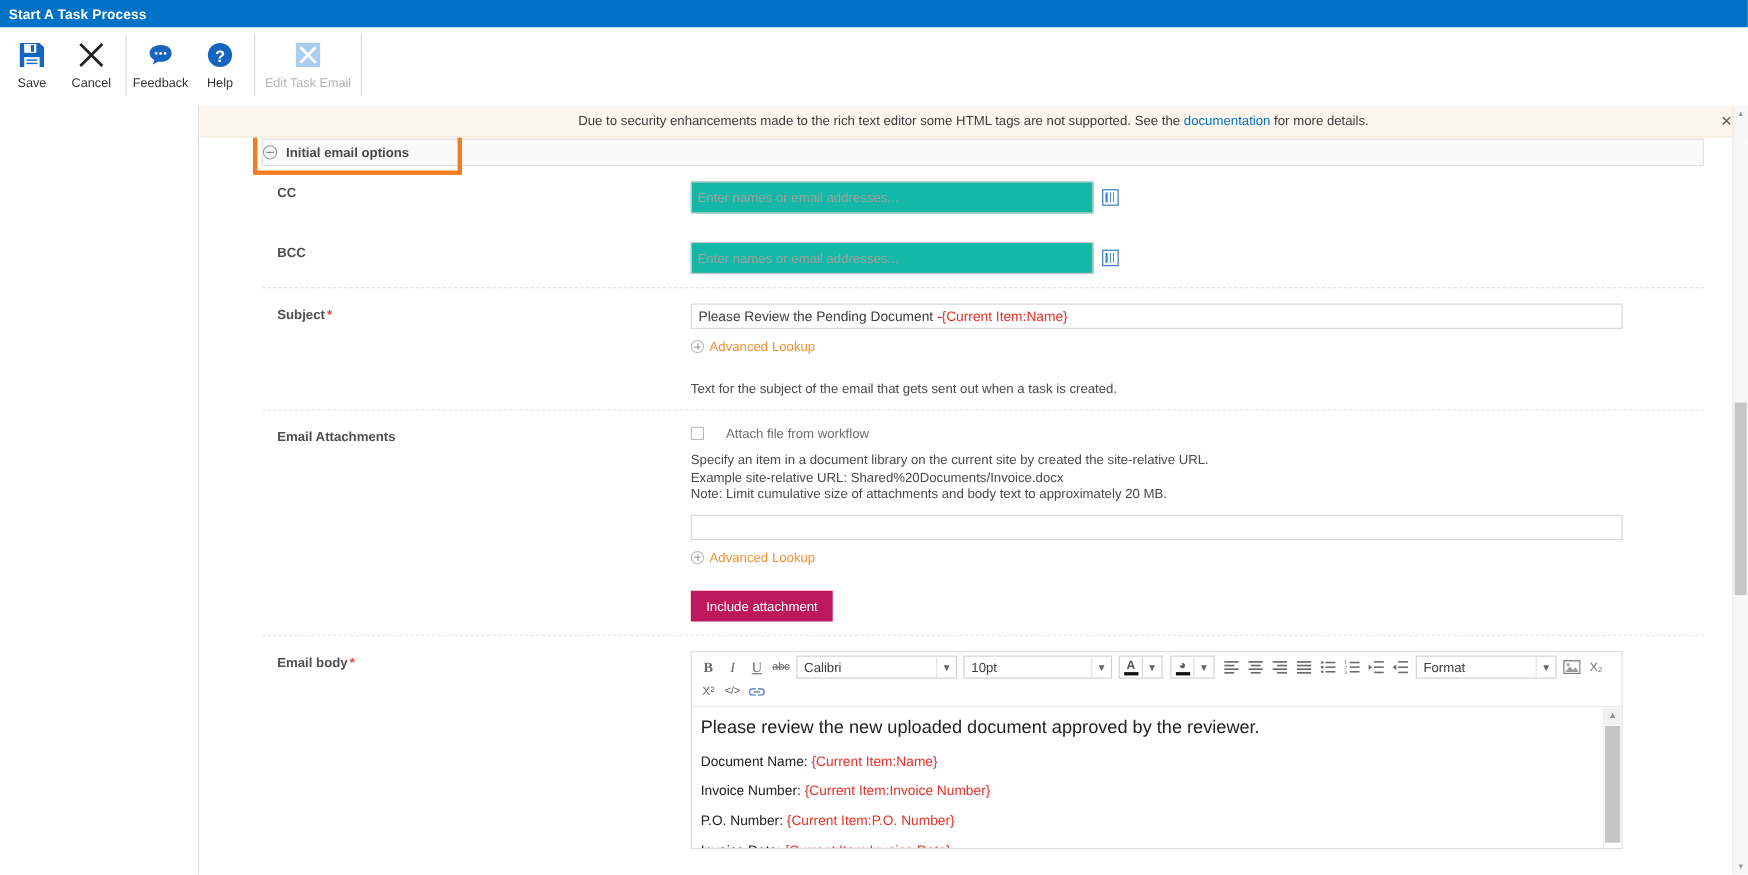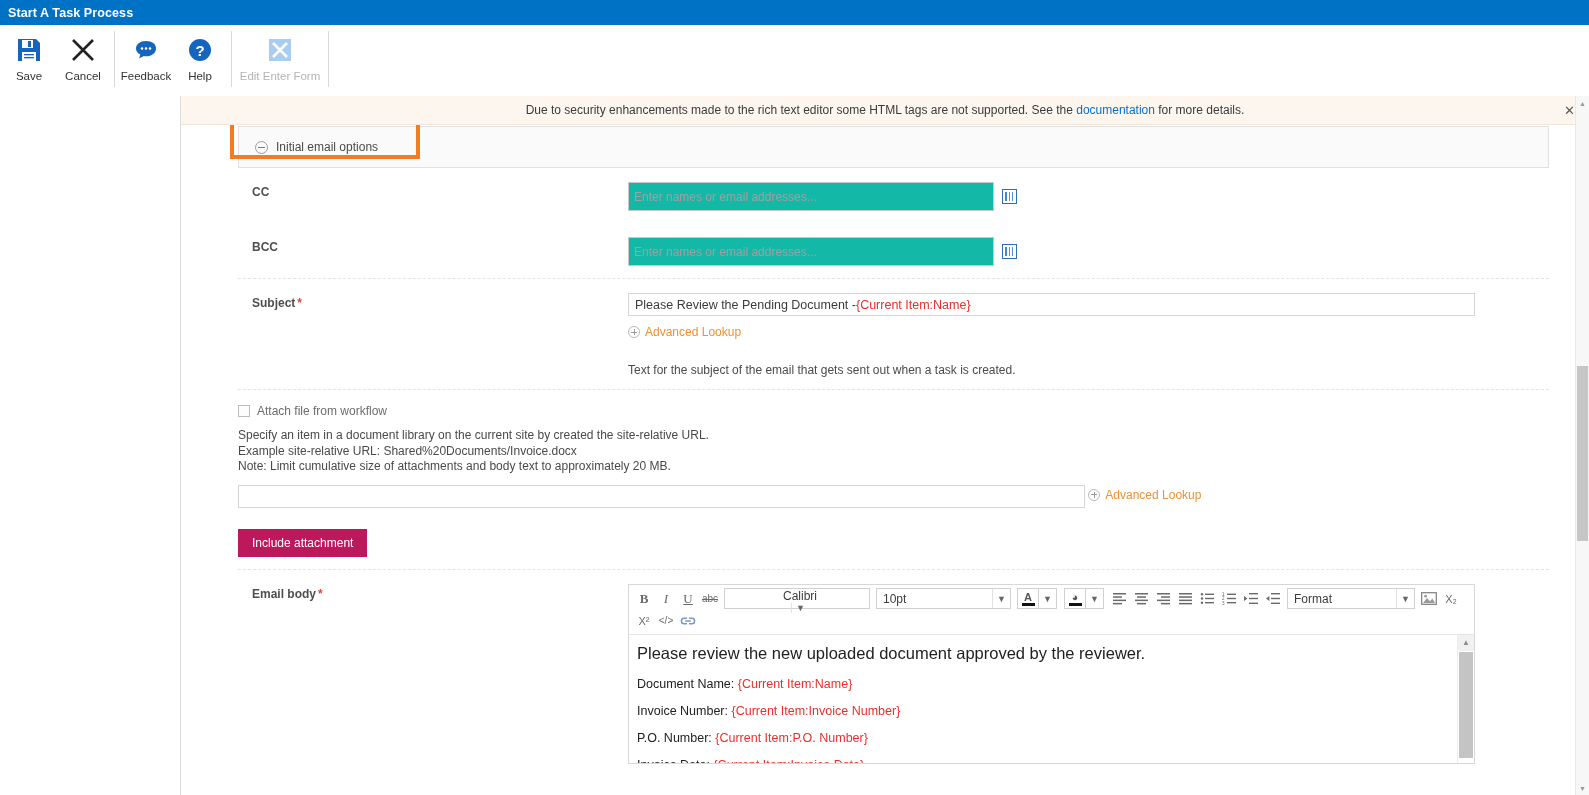--- a/index.html
+++ b/index.html
@@ -125,27 +125,26 @@
   .ghost-tick {
     position: absolute;
     bottom: 2px;
     width: 2px; height: 5px;
     background: #c9c9c9;
   }
 
   
   .section-wrap { position: relative; margin-top: 4px; }
   .section-header {
-    height: 42px;
+    height: 25px;
     background: #fafafa;
     border: 1px solid #e2e2e2;
     display: flex;
     align-items: center;
-    padding-left: 16px;
-    font-weight: normal;
+    font-weight: bold;
     font-size: 12px;
     color: #4a4a4a;
     cursor: pointer;
   }
   .collapse-glyph {
     width: 13px; height: 13px;
     border: 1px solid #9a9a9a;
     border-radius: 50%;
     position: relative;
     margin-right: 8px;
@@ -258,21 +257,21 @@
   }
   .adv-glyph::before { left: 2px; right: 2px; top: 4.5px; height: 1px; }
   .adv-glyph::after { top: 2px; bottom: 2px; left: 4.5px; width: 1px; }
 
   .helptext {
     margin-top: 22px;
     font-size: 12px;
     color: #4a4a4a;
   }
 
-  .chk-line { display: flex; align-items: center; gap: 7px; }
+  .chk-line { display: flex; align-items: center; gap: 20px; }
   .chkbox {
     width: 12px; height: 12px;
     border: 1px solid #bcbcbc;
     background: #fdfdfd;
     flex: 0 0 12px;
     cursor: pointer;
   }
   .chk-label { font-size: 12px; color: #6d6d6d; }
 
   .note-lines {
@@ -339,21 +338,21 @@
     background: #fff;
     cursor: pointer;
   }
   .tb-sel .caret {
     width: 18px;
     border-left: 1px solid #e2e2e2;
     height: 100%;
     display: flex; align-items: center; justify-content: center;
     color: #666; font-size: 9px;
   }
-  .sel-font { width: 146px; flex-direction: column; }
+  .sel-font { width: 146px; }
   .sel-size { width: 135px; }
   .sel-format { width: 128px; }
 
   .tb-color {
     width: 22px; height: 21px;
     border: 1px solid #d0d0d0;
     display: inline-flex; flex-direction: column;
     align-items: center; justify-content: center;
     cursor: pointer; background: #fff;
     margin-left: 3px;
@@ -495,21 +494,21 @@
 
     <div class="ribbon-sep"></div>
 
     <div class="rb wide disabled">
       <span class="rb-icon">
         <svg width="28" height="28" viewBox="0 0 28 28" class="icon-svg">
           <rect x="3" y="3" width="22" height="22" fill="#a9cdee"></rect>
           <path d="M7 7 L21 21 M21 7 L7 21" stroke="#ffffff" stroke-width="2.6" fill="none"></path>
         </svg>
       </span>
-      <span class="rb-label">Edit Enter Form</span>
+      <span class="rb-label">Edit Task Email</span>
     </div>
 
     <div class="ribbon-sep"></div>
   </div>
 </div>
 
 <div class="workspace">
 
   <div class="left-pane"></div>
 
@@ -572,20 +571,21 @@
             </div>
             <div class="adv-lookup">
               <span class="adv-glyph"></span>
               <span>Advanced Lookup</span>
             </div>
             <div class="helptext">Text for the subject of the email that gets sent out when a task is created.</div>
           </div>
         </div>
 
         <div class="row">
+          <div class="row-label">Email Attachments</div>
           <div class="row-field">
             <div class="chk-line">
               <span class="chkbox"></span>
               <span class="chk-label">Attach file from workflow</span>
             </div>
             <div class="note-lines">
               <div>Specify an item in a document library on the current site by created the site-relative URL.</div>
               <div>Example site-relative URL: Shared%20Documents/Invoice.docx</div>
               <div>Note: Limit cumulative size of attachments and body text to approximately 20 MB.</div>
             </div>

